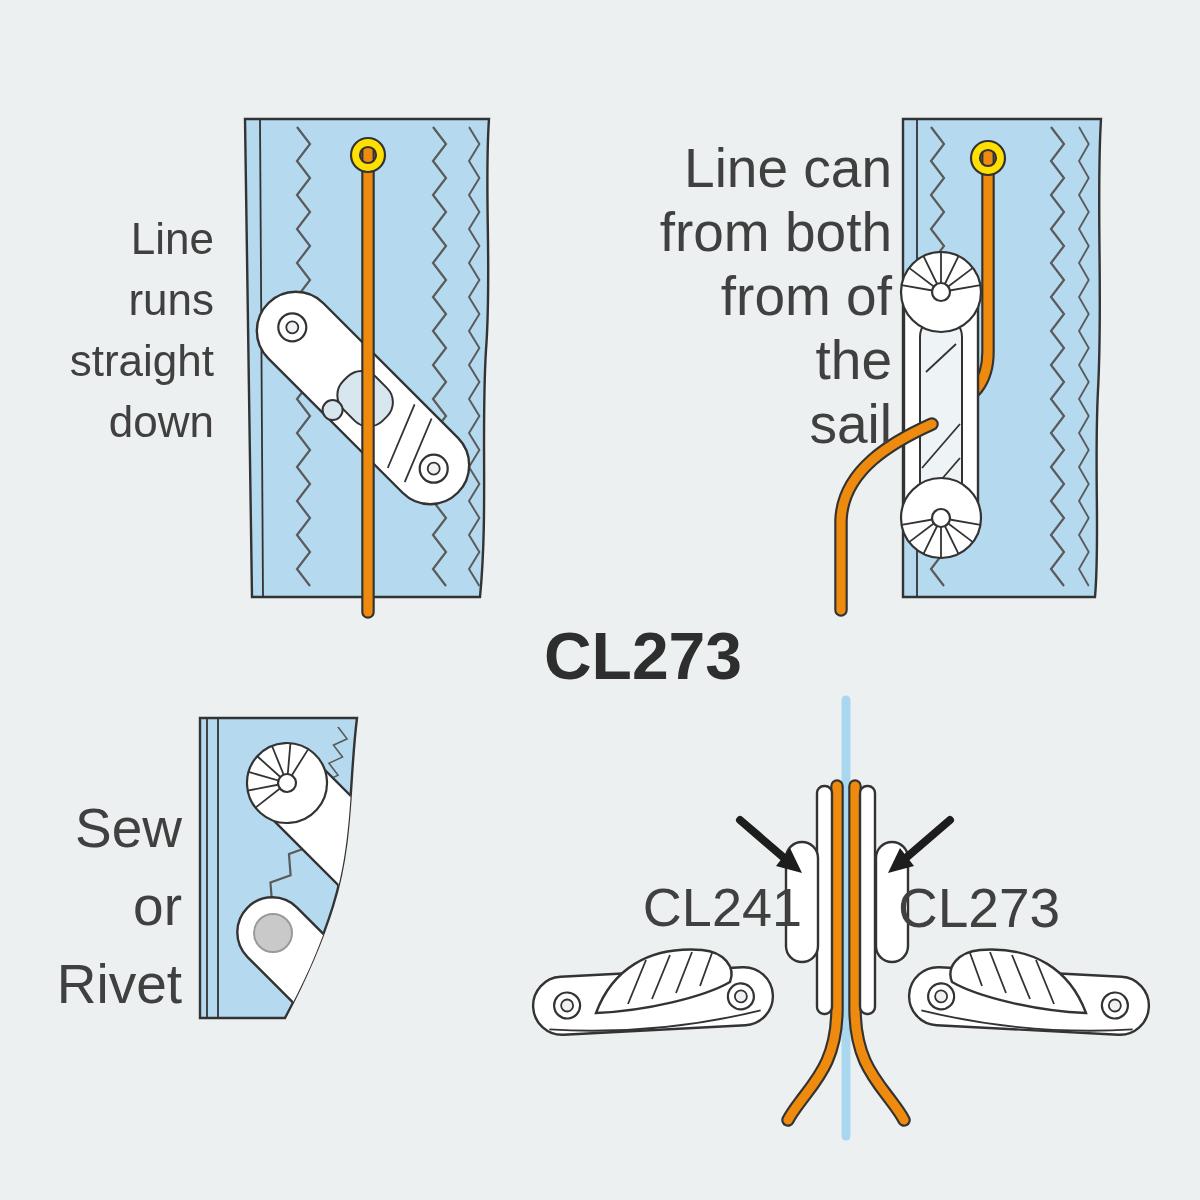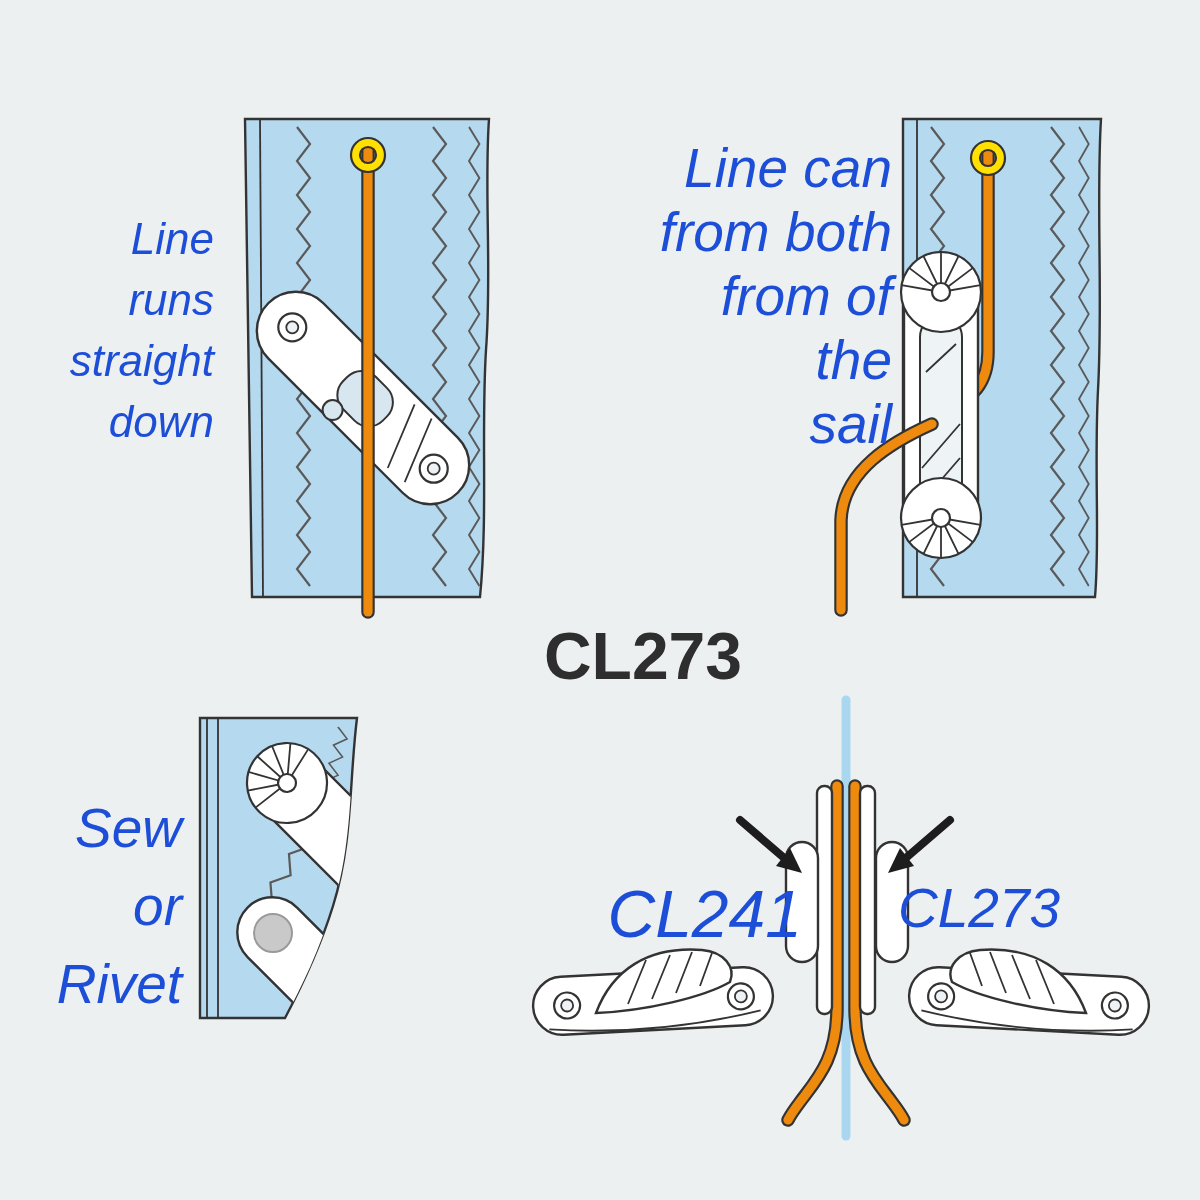--- a/index.html
+++ b/index.html
@@ -1,26 +1,26 @@
 <!DOCTYPE html>
 <html><head>
 <meta charset="utf-8">
 <style>
   html,body{margin:0;padding:0;background:#edf0f1;}
   body{width:1200px;height:1200px;overflow:hidden;font-family:"Liberation Sans",sans-serif;}
   .canvas{position:relative;width:1200px;height:1200px;background:#edf0f1;}
   svg.art{position:absolute;left:0;top:0;}
-  .lbl{position:absolute;color:#1d4ed8;font-style:italic;}
+  .lbl{position:absolute;color:#404040;}
   .lbl-tl{left:14px;top:208px;width:200px;text-align:right;font-size:44px;line-height:61px;}
   .lbl-tr{left:552px;top:136px;width:340px;text-align:right;font-size:55px;line-height:64px;}
   .lbl-tr .ctr{text-align:right;padding-left:76px;}
   .ttl{position:absolute;left:498px;top:618px;width:290px;text-align:center;
        font-size:66px;font-weight:bold;color:#2e2e2e;}
   .lbl-bl{left:16px;top:789px;width:166px;text-align:right;font-size:55px;line-height:78px;}
-  .lbl-cl241{left:596px;top:876px;width:206px;text-align:right;font-size:66px;}
+  .lbl-cl241{left:596px;top:876px;width:206px;text-align:right;font-size:54px;}
   .lbl-cl273{left:898px;top:876px;width:206px;text-align:left;font-size:55px;}
   
   .sail{fill:#b5d9ef;stroke:#333;stroke-width:2.4;}
   .outl{fill:#ffffff;stroke:#333;stroke-width:2.4;}
   .zz{stroke:#5a5a5a;stroke-width:2.2;fill:none;}
   .thin{stroke:#333;stroke-width:1.8;fill:none;}
   .hole-o{fill:#ffffff;stroke:#333;stroke-width:2.2;}
   .hole-i{fill:#eef2f4;stroke:#333;stroke-width:1.8;}
   .lo{stroke:#333;stroke-width:13.5;fill:none;stroke-linecap:round;}
   .li{stroke:#ee8a0d;stroke-width:9.2;fill:none;stroke-linecap:round;}

